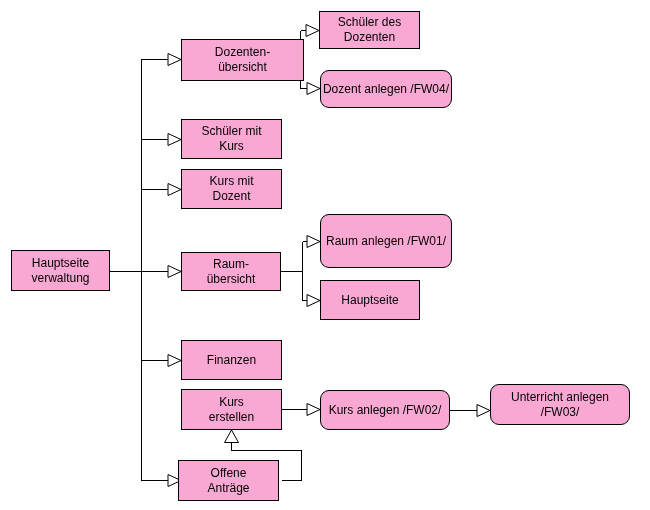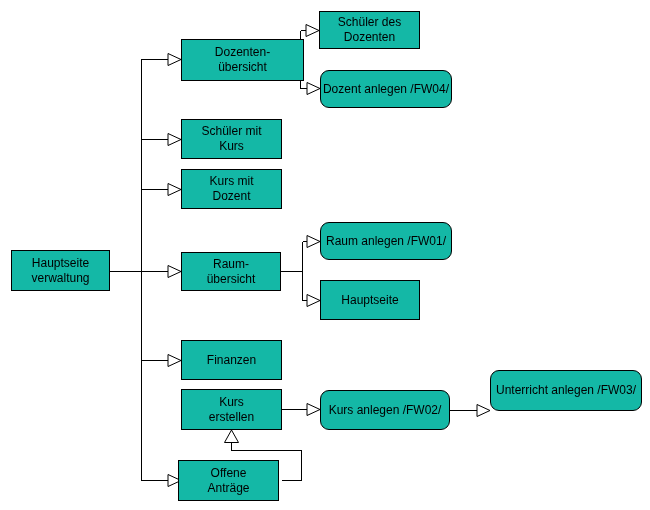--- a/index.html
+++ b/index.html
@@ -31,21 +31,21 @@
   .edges path.arrow {
     fill: #ffffff;
     stroke: #000000;
     stroke-width: 1;
     stroke-linejoin: miter;
   }
   .node {
     position: absolute;
     box-sizing: border-box;
     border: 1px solid #000000;
-    background: #14b8a6;
+    background: #f9a8d4;
     color: #000000;
     display: flex;
     align-items: center;
     justify-content: center;
     text-align: center;
     font-size: 12px;
     line-height: 15px;
     white-space: pre-line;
   }
   .node.rounded {
@@ -148,21 +148,21 @@
 erstellen</div>
 
   <div class="node" style="left:178px; top:460px; width:101px; height:41px">Offene
 Anträge</div>
 
   <div class="node" style="left:319px; top:11px; width:101px; height:38px">Schüler des
 Dozenten</div>
 
   <div class="node rounded" style="left:320px; top:70px; width:132px; height:38px">Dozent anlegen /FW04/</div>
 
-  <div class="node rounded" style="left:320px; top:222px; width:132px; height:38px">Raum anlegen /FW01/</div>
+  <div class="node rounded" style="left:320px; top:214px; width:132px; height:54px">Raum anlegen /FW01/</div>
 
   <div class="node" style="left:320px; top:280px; width:100px; height:40px">Hauptseite</div>
 
   <div class="node rounded" style="left:320px; top:390px; width:130px; height:40px">Kurs anlegen /FW02/</div>
 
-  <div class="node rounded" style="left:490px; top:370px; width:152px; height:41px">Unterricht anlegen /FW03/</div>
+  <div class="node rounded" style="left:490px; top:384px; width:140px; height:41px">Unterricht anlegen /FW03/</div>
 
 </div>
 
 </body></html>

